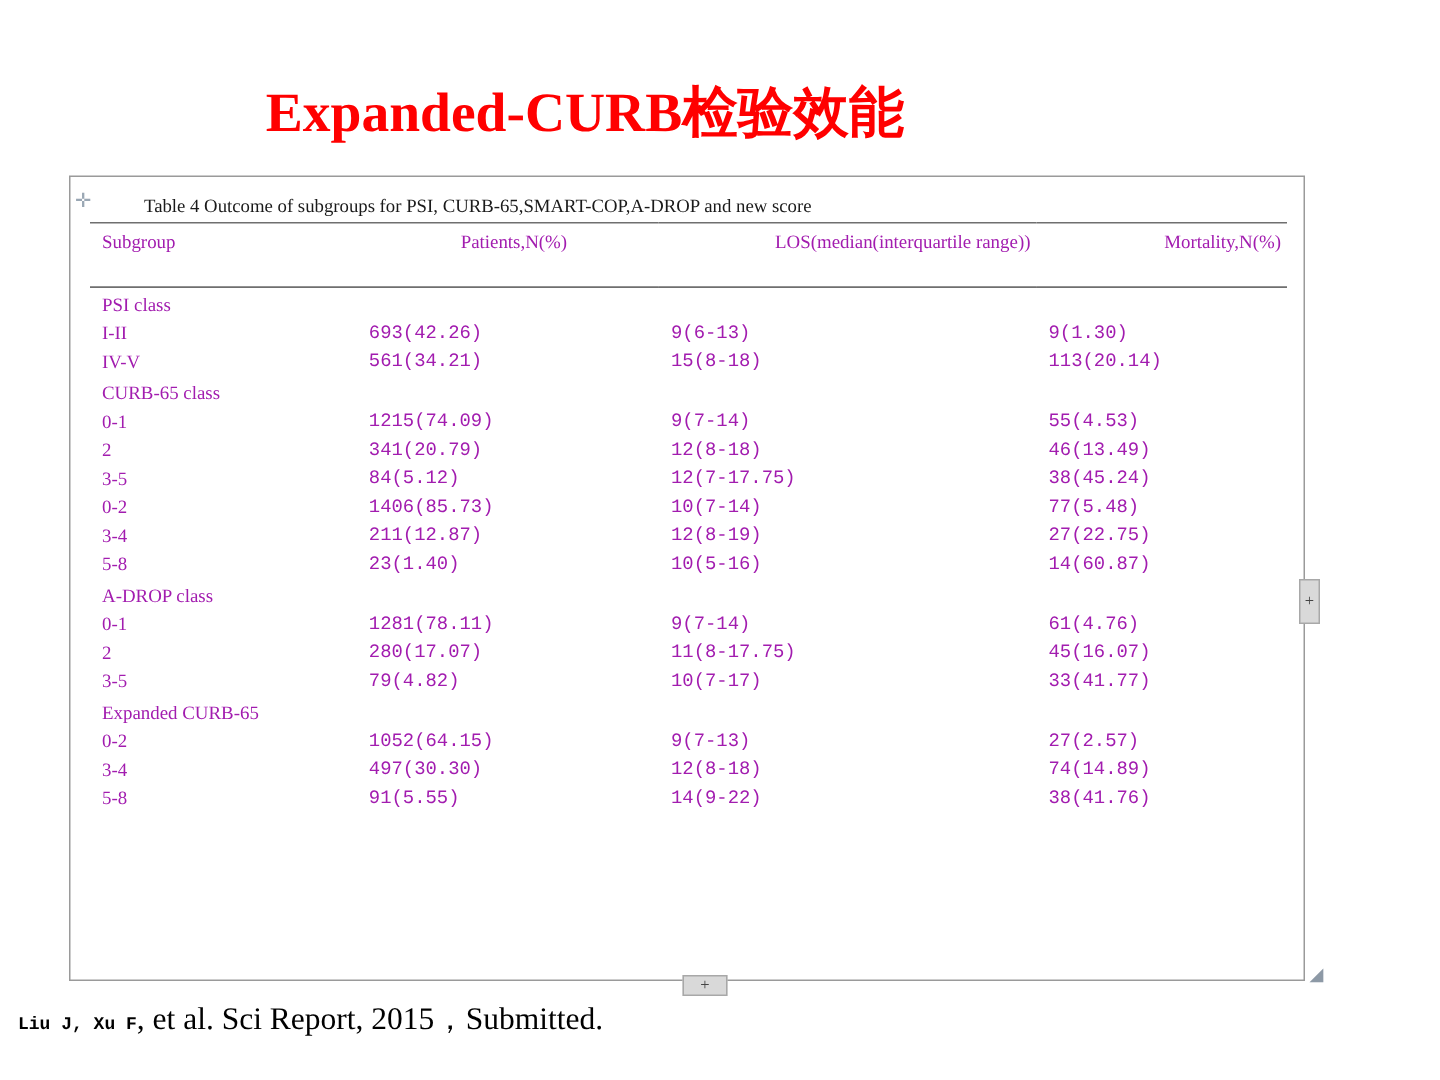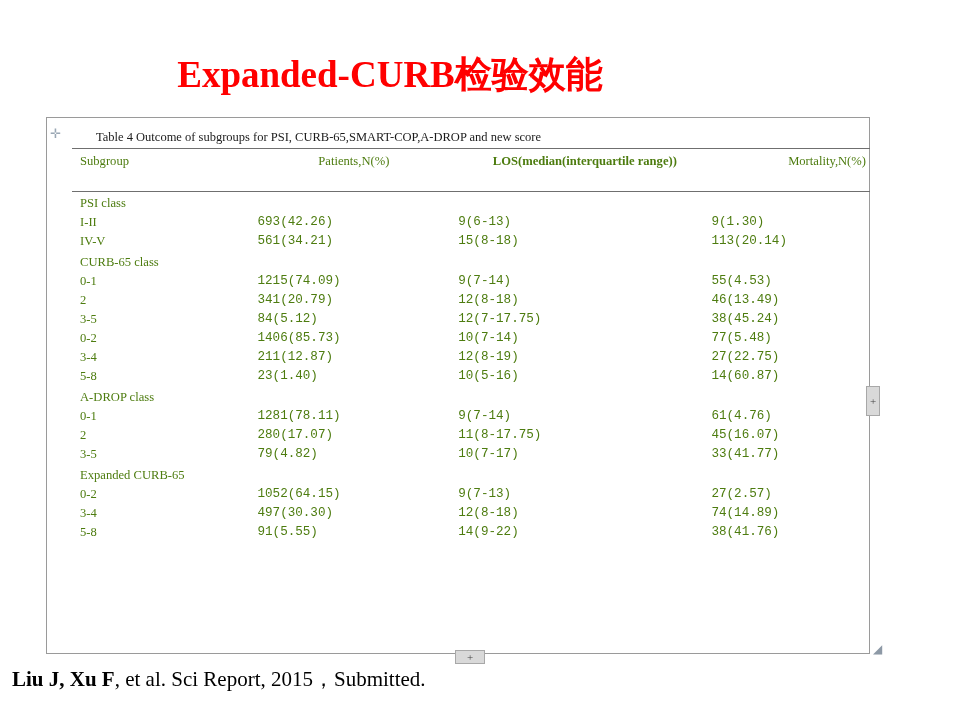--- a/index.html
+++ b/index.html
@@ -96,60 +96,60 @@
     left: 873px;
     top: 643px;
     width: 12px;
     height: 12px;
     color: #8d99a6;
     font-size: 12px;
     line-height: 12px;
   }
   table.outcome {
     position: absolute;
-    left: 72px;
+    left: 60px;
     top: 148px;
     width: 798px;
     border-collapse: collapse;
     font-family: "Liberation Serif", serif;
     font-size: 12.6px;
-    color: #4d7c0f;
+    color: #a21caf;
   }
   table.outcome thead th {
     font-weight: normal;
     text-align: left;
     padding: 5px 4px 22px 8px;
     border-top: 1px solid #6f6f6f;
     border-bottom: 1px solid #6f6f6f;
     vertical-align: top;
   }
   table.outcome thead th.c0 { width: 180px; }
   table.outcome thead th.c1 { width: 210px; text-align: center; padding-left: 12px;}
-  table.outcome thead th.c2 { width: 250px; text-align: center; padding-left: 20px; font-weight: bold;}
+  table.outcome thead th.c2 { width: 250px; text-align: right; padding-left: 20px;}
   table.outcome thead th.c3 { width: 158px; text-align: right; padding-left: 20px; font-family: Liberation Serif, serif;}
   table.outcome td {
     padding: 2px 4px 2px 8px;
     vertical-align: top;
     white-space: nowrap;
   }
   table.outcome td.num {
     font-family: Liberation Mono, monospace;
   }
   table.outcome tr.group td {
     padding-top: 4px;
   }
   .footnote {
     position: absolute;
     left: 12px;
     top: 665px;
     font-family: "Liberation Serif", serif;
     font-size: 21px;
     color: #000000;
   }
-  .footnote b { font-family: Liberation Serif, serif; font-size: 21px; margin-top: 28px; }
+  .footnote b { font-family: Liberation Mono, monospace; font-size: 12px; margin-top: 28px; }
 </style>
 </head>
 <body>
 
 <div class="slide">
 
   <div class="slide-title">Expanded-CURB检验效能</div>
 
   <div class="image-frame"></div>
 

